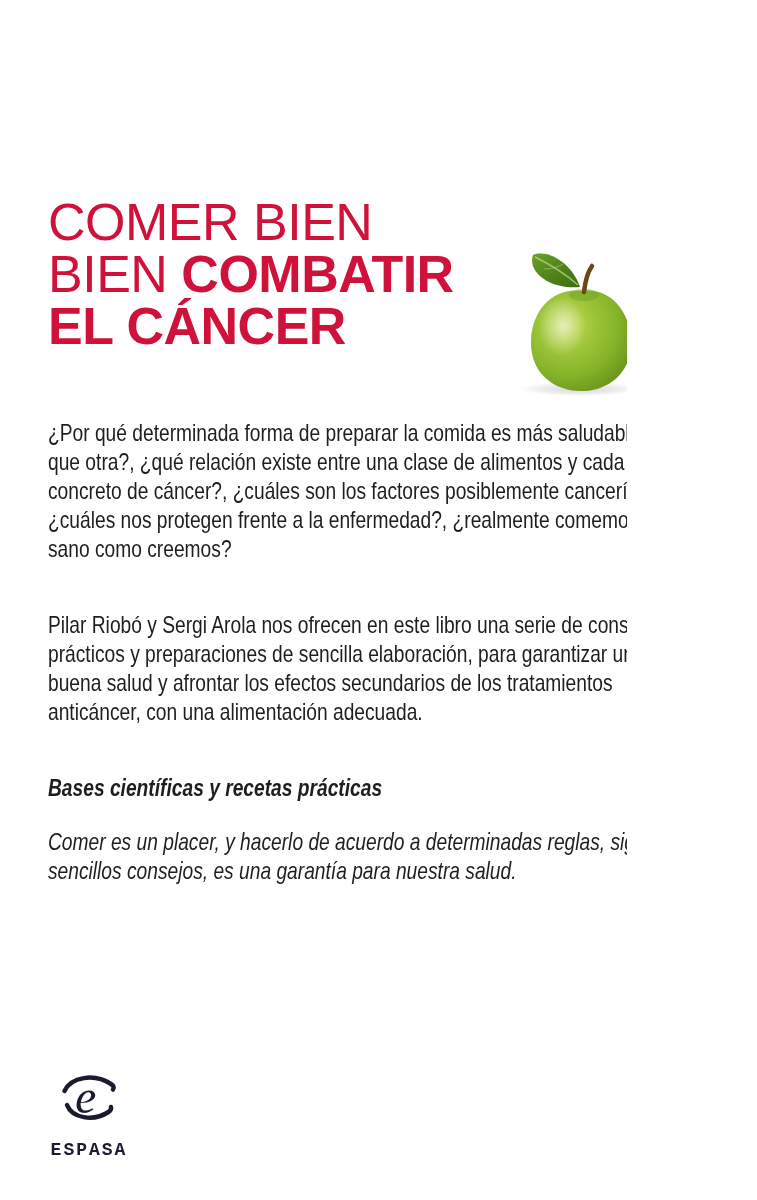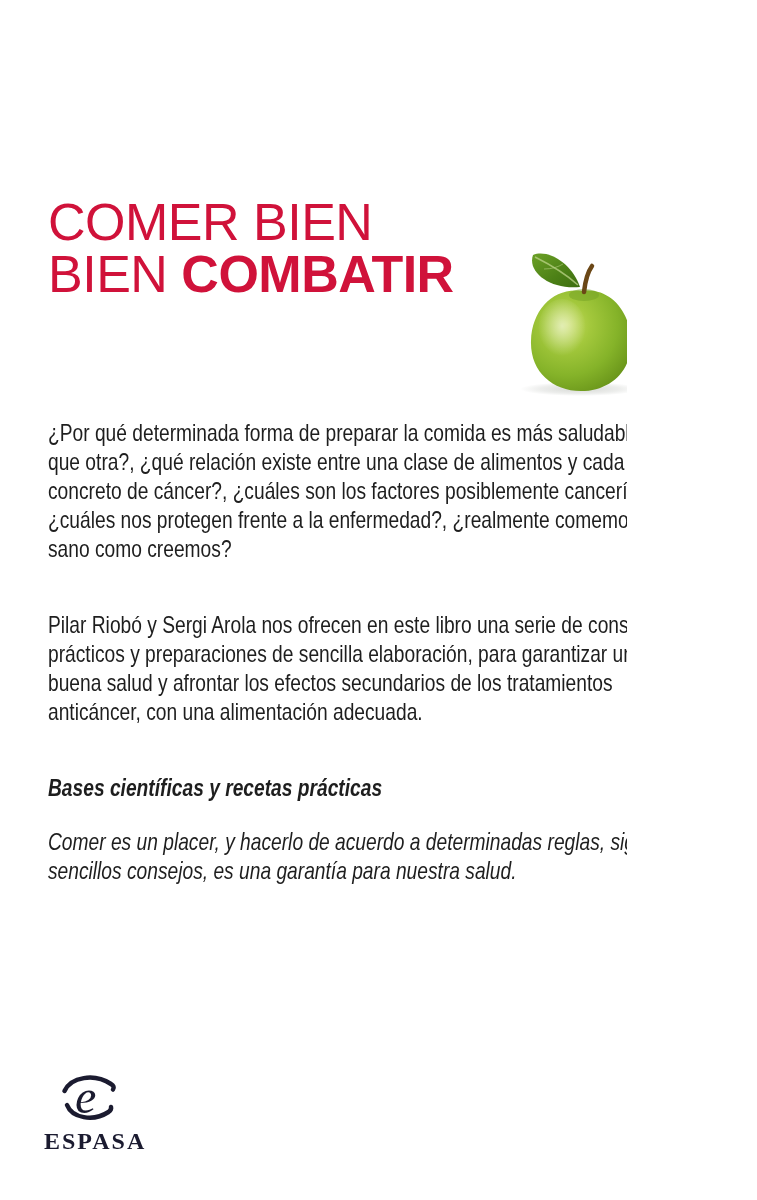--- a/index.html
+++ b/index.html
@@ -67,37 +67,38 @@
   .logo {
     position: absolute;
     left: 44px;
     top: 1072px;
     width: 90px;
     text-align: center;
     color: var(--logo-ink);
   }
   .logo svg { display: block; margin: 0 auto; }
   .logo-text {
-    margin-top: 4px;
-    font-family: Liberation Serif, serif;
-    font-size: 24px;
+    margin-top: 16px;
+    font-family: Liberation Mono, monospace;
+    font-size: 18px;
     font-weight: 700;
     letter-spacing: 2px;
     color: var(--logo-ink);
     white-space: nowrap;
   }
 </style>
 </head>
 <body>
 
 <div class="cover">
 
   <header class="title">
     <div class="t-line"><span class="t-reg">COMER BIEN</span></div>
     <div class="t-line"><span class="t-reg">BIEN </span><span class="t-bold">COMBATIR</span></div>
+    <div class="t-line"><span class="t-bold">EL CÁNCER</span></div>
   </header>
 
   <div class="apple">
     <svg width="128" height="152" viewBox="0 0 128 152">
       <defs>
         <radialGradient id="appleBody" cx="36%" cy="34%" r="78%">
           <stop offset="0%" stop-color="#c6dc5e"></stop>
           <stop offset="30%" stop-color="#a3c83c"></stop>
           <stop offset="65%" stop-color="#85b329"></stop>
           <stop offset="100%" stop-color="#648f17"></stop>

